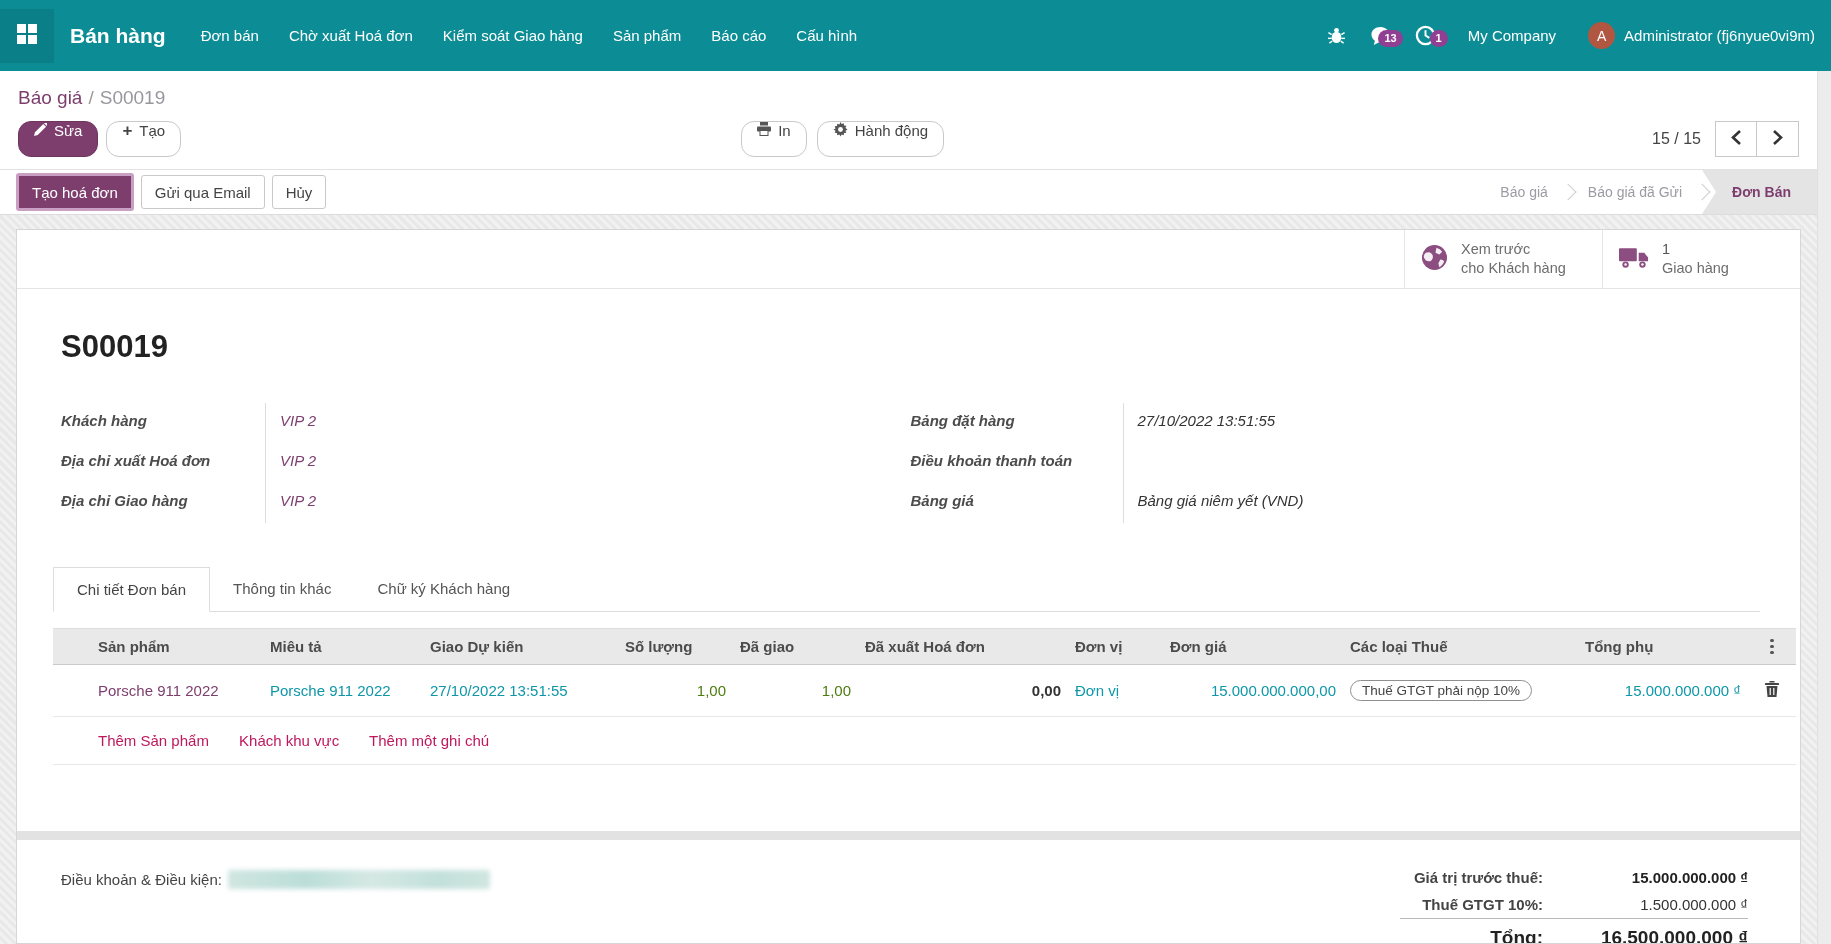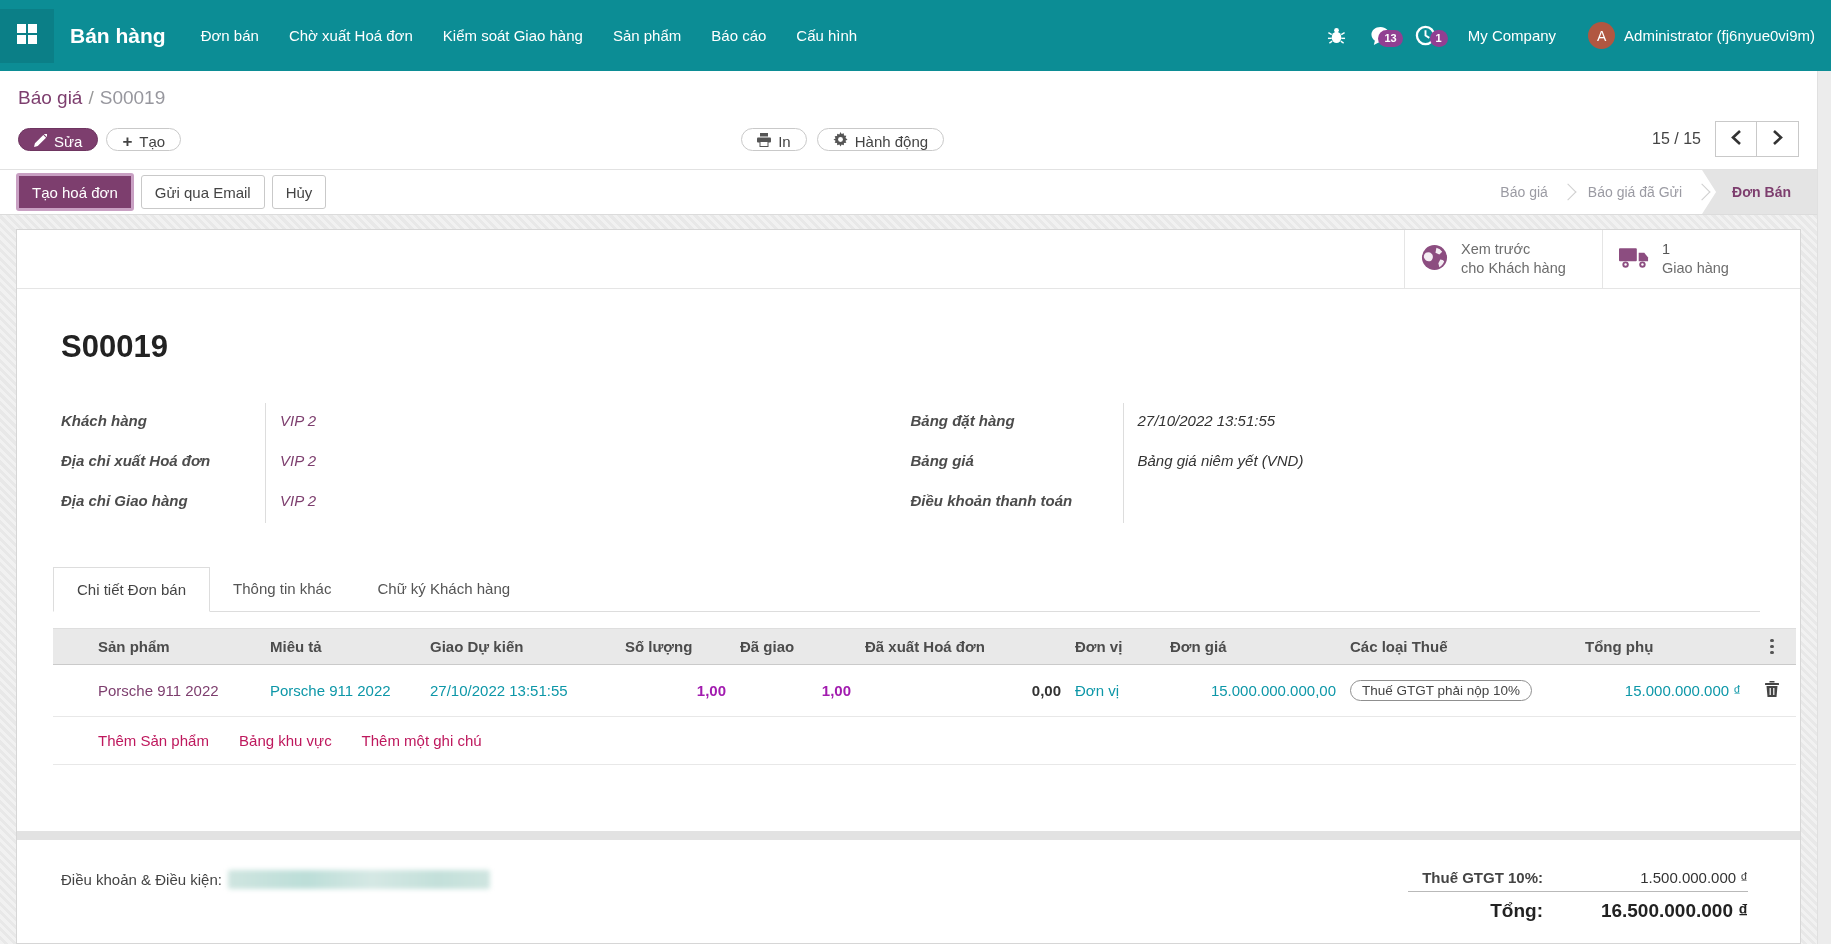--- a/index.html
+++ b/index.html
@@ -19,21 +19,21 @@
   .avatar { width:27px; height:27px; border-radius:50%; background:#b15741; color:#fff; display:flex; align-items:center; justify-content:center; font-size:14px; }
 
   
   .main { width:1817px; }
   .breadcrumb-row { padding:16px 0 4px 18px; font-size:19px; }
   .breadcrumb-row .bc-link { color:#7d3e6e; cursor:pointer; }
   .breadcrumb-row .bc-sep { color:#9a9a9a; padding:0 6px; }
   .breadcrumb-row .bc-current { color:#97979e; }
 
   .control-row { display:flex; align-items:center; padding:8px 18px 12px 18px; }
-  .btn { height:23px; display:inline-flex; align-items:flex-end; gap:7px; padding:0 15px; border:1px solid #c9c9c9; background:#fff; border-radius:13px; font-size:15px; color:#444; cursor:pointer; font-family:inherit; }
+  .btn { height:36px; display:inline-flex; align-items:flex-start; gap:7px; padding:0 15px; border:1px solid #c9c9c9; background:#fff; border-radius:13px; font-size:15px; color:#444; cursor:pointer; font-family:inherit; }
   .btn-primary { background:#7d3e6e; border-color:#6e3560; color:#fff; }
   .grp-left { display:flex; gap:8px; }
   .grp-center { display:flex; gap:10px; margin-left:560px; }
   .grp-right { margin-left:auto; display:flex; align-items:center; gap:14px; }
   .pager-text { font-size:16px; color:#444; }
   .pager-btns { display:flex; }
   .pager-btn { width:42px; height:36px; border:1px solid #c9c9c9; background:#fff; display:flex; align-items:center; justify-content:center; cursor:pointer; }
   .pager-btn + .pager-btn { border-left:none; }
 
   
@@ -70,21 +70,21 @@
   .tab { padding:13px 23px; font-size:15px; color:#555; cursor:pointer; }
   .tab.active { border:1px solid #ddd; border-bottom:1px solid #fff; margin-bottom:-1px; background:#fff; color:#444; }
 
   
   table.lines { width:100%; border-collapse:collapse; table-layout:fixed; margin-top:16px; font-size:15px; }
   .lines th { background:#e9e9e9; border-bottom:1px solid #cacaca; border-top:1px solid #dedede; padding:9px 7px; font-weight:700; color:#4c4c4c; text-align:left; white-space:nowrap; overflow:hidden; }
   .lines td { border-bottom:1px solid #e8e8e8; padding:15px 7px; white-space:nowrap; overflow:hidden; }
   .num { text-align:right; }
   .t-link { color:#7d3e6e; cursor:pointer; }
   .t-teal { color:#0d97a8; }
-  .t-teal-b { color:#a21caf; font-weight:700;margin-top:46px; }
+  .t-teal-b { color:#4d7c0f; font-weight:400;margin-top:46px; }
   .t-dark-b { color:#333; font-weight:700; }
   .tax-pill { display:inline-block; border:1px solid #8f8f8f; border-radius:12px; padding:2px 11px; font-size:13.5px; color:#444; background:#fff; }
   .links-cell { padding:11px 7px; }
   .links-cell span { color:#be185d; cursor:pointer; margin-right:26px; }
   .kebab { display:flex; flex-direction:column; align-items:center; gap:2.5px; cursor:pointer; }
   .kebab i { width:3.5px; height:3.5px; border-radius:50%; background:#555; }
 
   .list-tail-strip { height:9px; background:#e2e2e2; margin:66px -40px 0 -36px; }
 
   
@@ -278,26 +278,26 @@
               <div class="flabel">Địa chỉ Giao hàng</div>
               <div class="fvalue link">VIP 2</div>
             </div>
           </div>
           <div class="fgroup">
             <div class="frow">
               <div class="flabel" style="width:212px">Bảng đặt hàng</div>
               <div class="fvalue">27/10/2022 13:51:55</div>
             </div>
             <div class="frow">
+              <div class="flabel" style="width:212px">Điều khoản thanh toán</div>
+              <div class="fvalue"></div>
+            </div>
+            <div class="frow">
               <div class="flabel" style="width:212px">Bảng giá</div>
               <div class="fvalue">Bảng giá niêm yết (VND)</div>
-            </div>
-            <div class="frow">
-              <div class="flabel" style="width:212px">Điều khoản thanh toán</div>
-              <div class="fvalue"></div>
             </div>
           </div>
         </div>
 
         <div class="tabs">
           <div class="tab active">Chi tiết Đơn bán</div>
           <div class="tab">Thông tin khác</div>
           <div class="tab">Chữ ký Khách hàng</div>
         </div>
 
@@ -356,37 +356,41 @@
                       <rect x="0" y="2" width="14" height="2" rx="0.5"></rect>
                       <rect x="4.5" y="0" width="5" height="1.5"></rect>
                       <path d="M1.5 5 h11 l-1 11 h-9 Z M4.6 7 v7 h1.2 V7 Z M8.2 7 v7 h1.2 V7 Z"></path>
                     </svg></span>
               </td>
             </tr>
             <tr>
               <td></td>
               <td colspan="11" class="links-cell">
                 <span>Thêm Sản phẩm</span>
-                <span>Bảng khu vực</span>
+                <span>Khách khu vực</span>
                 <span>Thêm một ghi chú</span>
               </td>
             </tr>
           </tbody>
         </table>
 
         <div class="list-tail-strip"></div>
 
         <div class="bottom">
           <div class="terms">
             <span class="terms-label">Điều khoản &amp; Điều kiện:</span>
             <span class="terms-blur"></span>
           </div>
           <div class="totals">
             <table>
               <tbody>
+                  <tr>
+                <td class="lbl">Giá trị trước thuế:</td>
+                <td class="val v-bold">15.000.000.000 ₫</td>
+              </tr>
               <tr>
                 <td class="lbl">Thuế GTGT 10%:</td>
                 <td class="val">1.500.000.000 ₫</td>
               </tr>
               <tr class="total">
                 <td class="lbl">Tổng:</td>
                 <td class="val">16.500.000.000 ₫</td>
               </tr>
             </tbody>
               </table>

